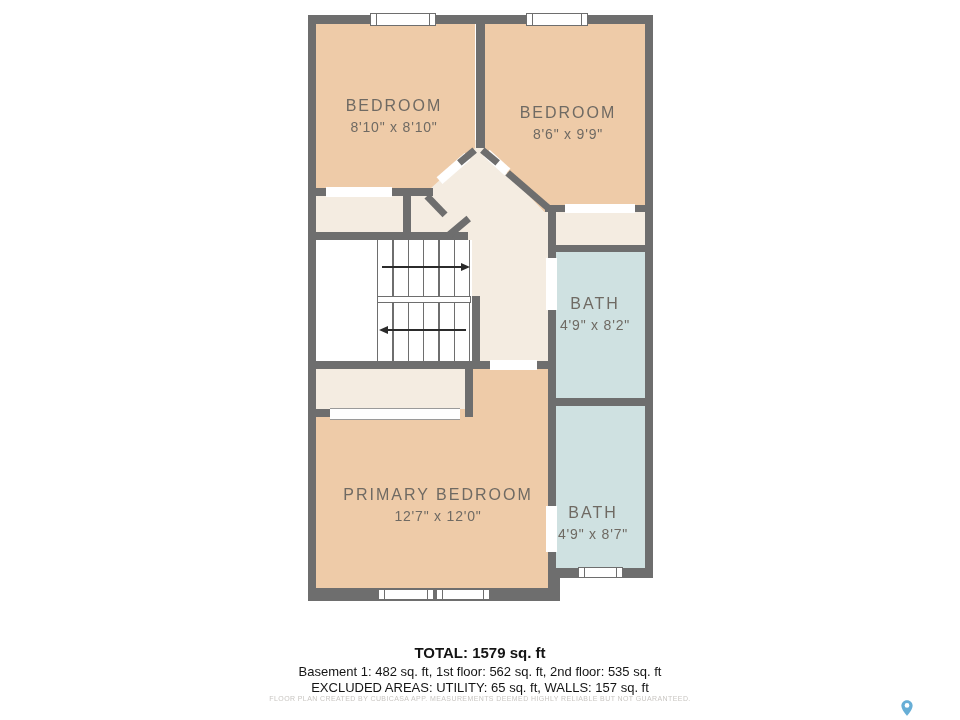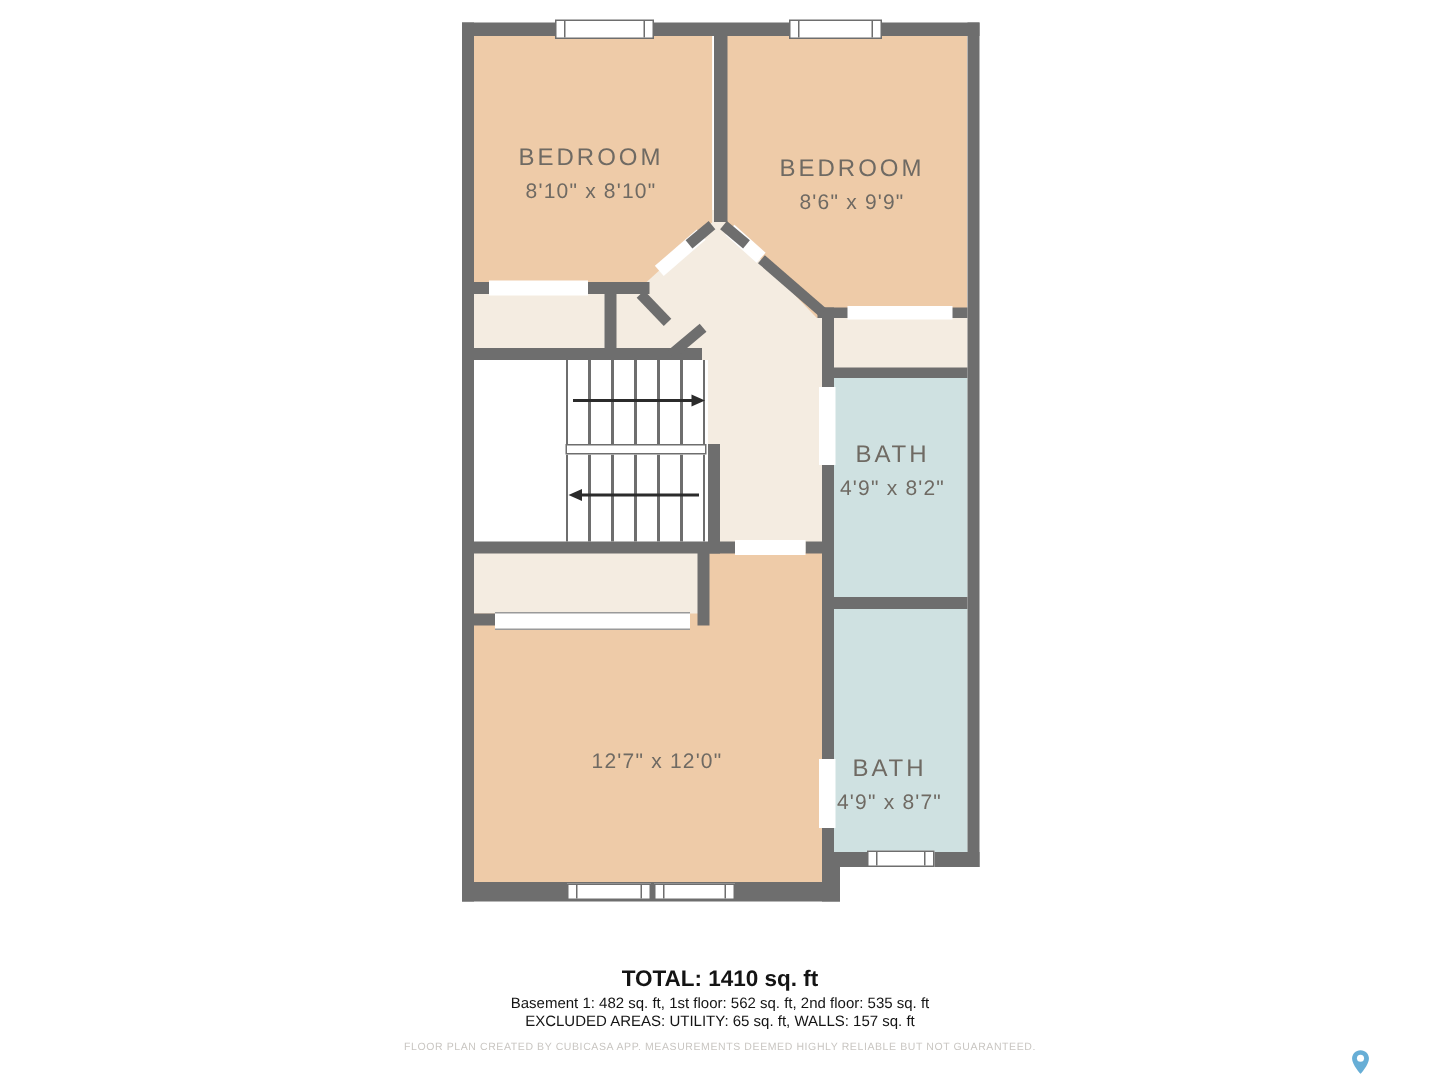--- a/index.html
+++ b/index.html
@@ -28,21 +28,21 @@
   .arrow-head{position:absolute;width:0;height:0;}
   .head-right{border-top:4.5px solid transparent;border-bottom:4.5px solid transparent;border-left:9px solid #2b2b2b;}
   .head-left{border-top:4.5px solid transparent;border-bottom:4.5px solid transparent;border-right:9px solid #2b2b2b;}
   
   .room-label{position:absolute;transform:translate(-50%,-50%);text-align:center;color:#6f6a63;white-space:nowrap;}
   .room-label .name{display:block;font-size:16px;letter-spacing:2px;}
   .room-label .dims{display:block;font-size:14px;letter-spacing:0.8px;margin-top:4px;}
   
   .summary{position:absolute;left:0;right:0;top:644px;text-align:center;color:#141414;}
   .summary .total{font-size:15px;font-weight:bold;margin-bottom:3px;}
-  .summary .line{font-size:10px;margin-bottom:1px;}
+  .summary .line{font-size:13px;margin-bottom:1px;}
   .disclaimer{position:absolute;left:0;right:0;top:695px;text-align:center;font-size:7px;
               letter-spacing:0.4px;color:#c9c6c2;}
   .logo{position:absolute;left:900px;top:699px;width:14px;height:18px;}
 </style>
 </head>
 <body>
 
 <div class="canvas">
 
   <div class="fill cream" style="left:403px;top:140px;width:153px;height:228px;"></div>
@@ -116,29 +116,30 @@
   </div>
   <div class="room-label" style="left:568px;top:123px;">
     <span class="name">BEDROOM</span>
     <span class="dims">8'6" x 9'9"</span>
   </div>
   <div class="room-label" style="left:595px;top:314px;">
     <span class="name">BATH</span>
     <span class="dims">4'9" x 8'2"</span>
   </div>
   <div class="room-label" style="left:438px;top:505px;">
+    <span class="name">PRIMARY BEDROOM</span>
     <span class="dims">12'7" x 12'0"</span>
   </div>
   <div class="room-label" style="left:593px;top:523px;">
     <span class="name">BATH</span>
     <span class="dims">4'9" x 8'7"</span>
   </div>
 
   <div class="summary">
-    <div class="total">TOTAL: 1410 sq. ft</div>
+    <div class="total">TOTAL: 1579 sq. ft</div>
     <div class="line">Basement 1: 482 sq. ft, 1st floor: 562 sq. ft, 2nd floor: 535 sq. ft</div>
     <div class="line">EXCLUDED AREAS: UTILITY: 65 sq. ft, WALLS: 157 sq. ft</div>
   </div>
   <div class="disclaimer">FLOOR PLAN CREATED BY CUBICASA APP. MEASUREMENTS DEEMED HIGHLY RELIABLE BUT NOT GUARANTEED.</div>
 
   <svg class="logo" viewBox="0 0 24 32">
     <path d="M12 2 C6 2 2 6.5 2 12 C2 19 12 30 12 30 C12 30 22 19 22 12 C22 6.5 18 2 12 2 Z" fill="#67aed6"></path>
     <circle cx="12" cy="11.5" r="4.2" fill="#ffffff"></circle>
   </svg>
 

